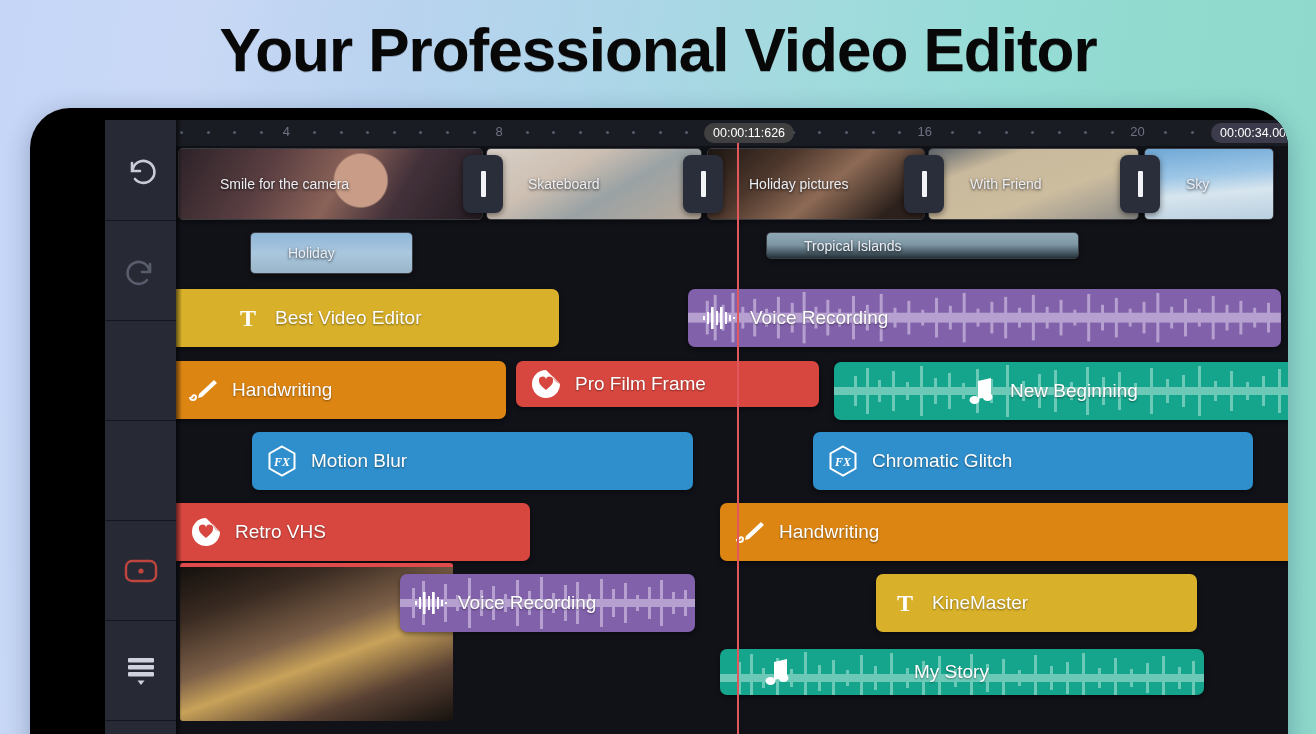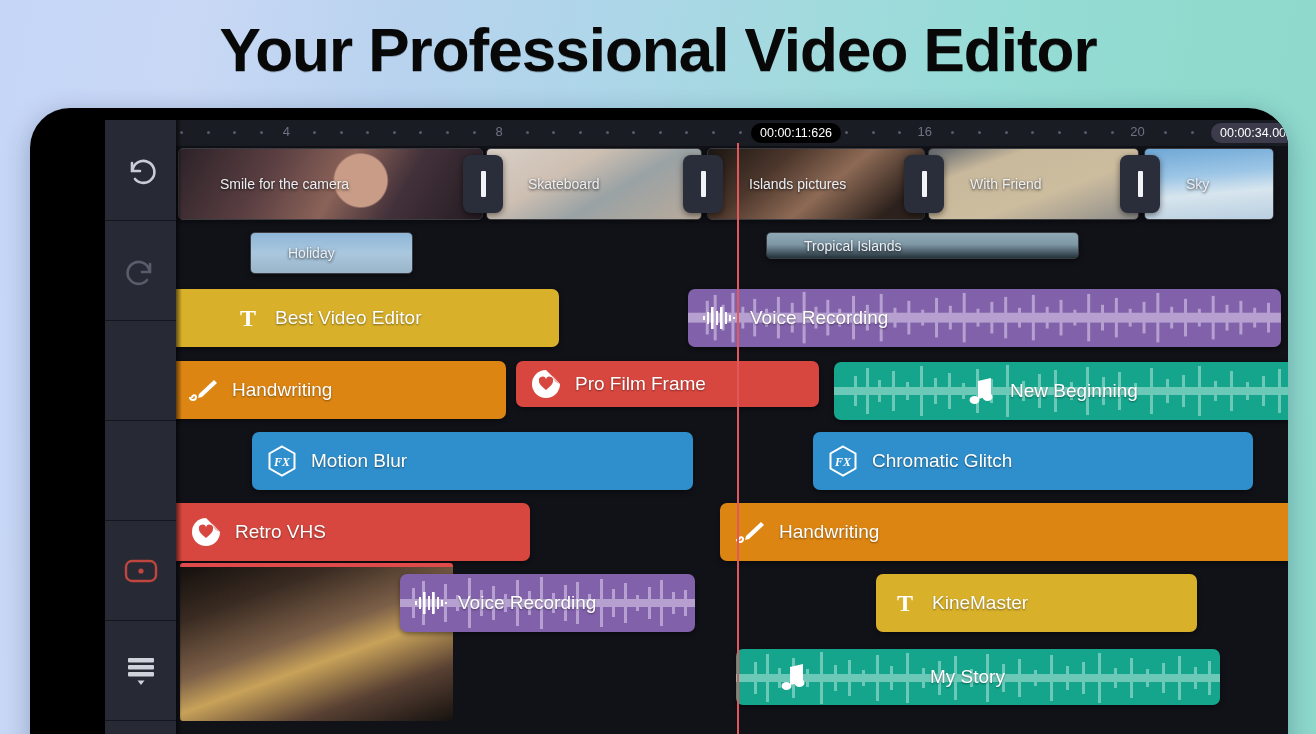--- a/index.html
+++ b/index.html
@@ -100,21 +100,21 @@
   .badge {
     position: absolute; top: 3px;
     height: 20px; line-height: 20px;
     border-radius: 10px;
     font-size: 12.5px; color: #fff;
     padding: 0 9px;
     font-family: "Liberation Sans", sans-serif;
     white-space: nowrap;
     z-index: 9;
   }
-  .badge.playhead-badge { background: #000000; margin-left: 47px; }
+  .badge.playhead-badge { background: #404040; }
   .badge.total-badge { background: #3c3b4c; }
 
   
   .playhead {
     position: absolute; top: 23px; bottom: 0;
     width: 2px; background: #e0585c;
     z-index: 8;
   }
 
   
@@ -349,21 +349,21 @@
 
       <div class="clip media-clip" style="left:531px; top:28px; width:218px; height:72px;">
         <div class="thumb" style="background:linear-gradient(140deg,#1d1713 0%,#4d372c 30%,#8d6a55 55%,#2c211c 85%);"></div>
         <div class="pic-icon">
           <svg width="15" height="13" viewBox="0 0 15 13">
               <rect x="0.6" y="0.6" width="13.8" height="11.8" rx="1.6" fill="none" stroke="#26303c" stroke-width="1.3"></rect>
               <circle cx="4.4" cy="4" r="1.25" fill="#26303c"></circle>
               <path d="M2 10.2 L5.6 6.2 L8 8.6 L10.2 6.4 L13 10.2 Z" fill="#26303c"></path>
             </svg>
         </div>
-        <span class="label">Islands pictures</span>
+        <span class="label">Holiday pictures</span>
       </div>
 
       <div class="transition" style="left:728px; top:35px;">
           <i></i>
         </div>
 
       <div class="clip media-clip" style="left:752px; top:28px; width:211px; height:72px;">
         <div class="thumb" style="background:linear-gradient(160deg,#5e656d 0%,#c9b99c 25%,#cdbd9f 60%,#8e8d8a 100%);"></div>
         <div class="pic-icon">
           <svg width="15" height="13" viewBox="0 0 15 13">
@@ -679,21 +679,21 @@
         <div class="icon-gap" style="width:16px"></div>
         <span class="icon">
           <svg width="26" height="26" viewBox="0 0 26 26">
               <text x="13" y="21" font-family="'Liberation Serif',serif" font-size="24" font-weight="bold" fill="#fff" text-anchor="middle">T</text>
             </svg>
         </span>
         <div class="icon-gap"></div>
         <span class="label">KineMaster</span>
       </div>
 
-      <div class="clip music-clip" style="left:560px; top:529px; width:484px; height:56px;gap:30px;">
+      <div class="clip music-clip" style="left:544px; top:529px; width:484px; height:46px;gap:30px;">
         <svg class="wave" preserveAspectRatio="none" viewBox="0 0 484 58">
           <g fill="#b5e8dc">
             <rect x="0" y="25" width="484" height="8"></rect>
             <rect x="18" y="13" width="3" height="32"></rect>
               <rect x="30" y="5" width="3" height="48"></rect>
             <rect x="42" y="19" width="3" height="20"></rect>
               <rect x="56" y="9" width="3" height="40"></rect>
             <rect x="70" y="20" width="3" height="18"></rect>
               <rect x="84" y="3" width="3" height="52"></rect>
             <rect x="98" y="16" width="3" height="26"></rect>

